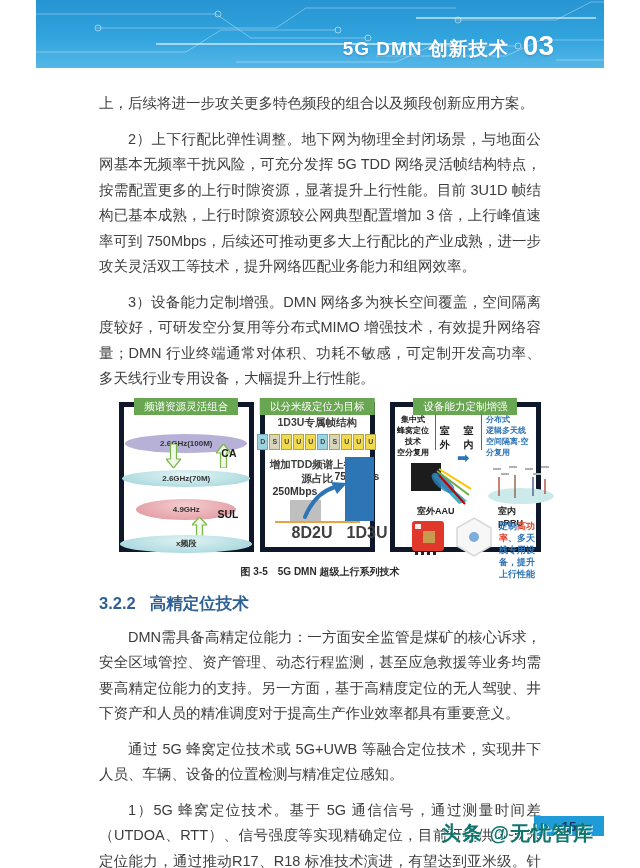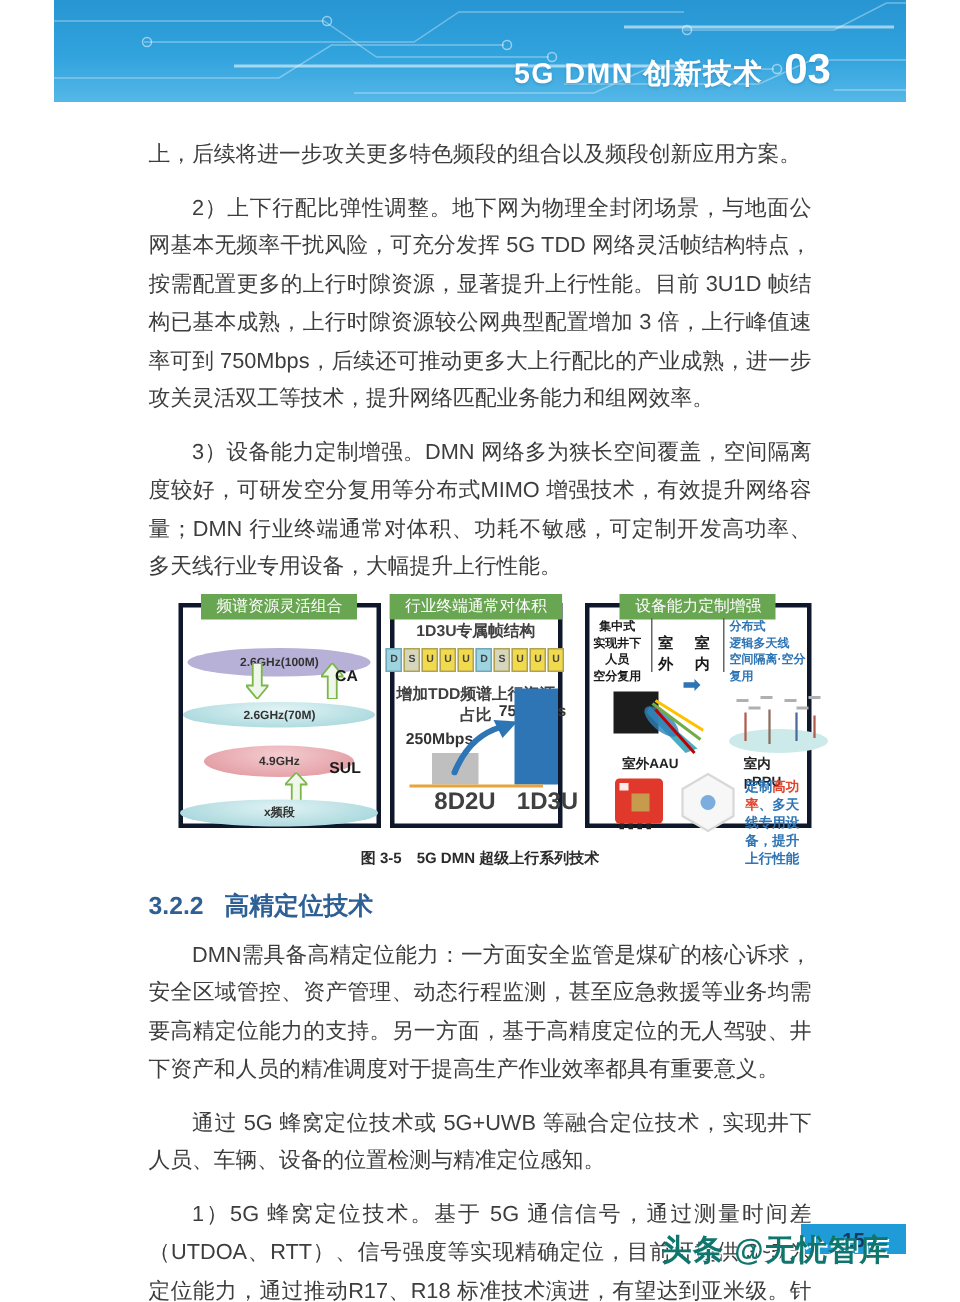--- a/index.html
+++ b/index.html
@@ -18,21 +18,21 @@
   .content { padding:23px 63px 0 63px; }
   p.body { font-size:14.5px; line-height:25.5px; color:#3d3d3d; text-align:justify; margin-bottom:10px; }
   p.indent { text-indent:2em; }
 
   
   .section-heading { margin:14px 0 10px 0; color:#2e6095; font-weight:bold; font-size:16.5px; display:flex; gap:14px; align-items:baseline; }
 
   
   .figure { margin:6px 0 0 20px; }
   .panels { display:flex; }
-  .panel { position:relative; border:3px solid #0f172a; background:#ffffff; height:150px; }
+  .panel { position:relative; border:5px solid #0f172a; background:#ffffff; height:150px; }
   .panel1 { width:153px; margin-right:6px; }
   .panel2 { width:131px; margin-right:15px; }
   .panel3 { width:172px; }
   .panel-title { position:absolute; top:-9px; left:50%; transform:translateX(-50%); background:#69a652; color:#ffffff; font-size:10.5px; line-height:17px; padding:0 10px; white-space:nowrap; }
 
   
   .ellipse { position:absolute; left:50%; transform:translateX(-50%); border-radius:50%; display:flex; align-items:center; justify-content:center; font-size:8px; color:#333; font-weight:bold; }
   .e1 { top:27px; width:122px; height:19px; background:#b7b1d8; }
   .e2 { top:63px; width:128px; height:17px; background:radial-gradient(ellipse at 50% 30%,#e2f4f5 0%,#aedbdf 75%); }
   .e3 { top:92px; width:100px; height:21px; background:radial-gradient(ellipse at 50% 30%,#f3cdd0 0%,#e39da4 80%); }
@@ -142,21 +142,21 @@
           <div class="ellipse e2">2.6GHz(70M)</div>
           <div class="ellipse e3">4.9GHz</div>
           <span class="sul-label">SUL</span>
           <svg class="arrow-abs" style="left:68px;top:110px;" width="15" height="20" viewBox="0 0 15 20">
             <polygon points="7.5,0 15,8 10.5,8 10.5,20 4.5,20 4.5,8 0,8" fill="#eef7ea" stroke="#7ab648" stroke-width="1.2"></polygon>
           </svg>
           <div class="ellipse e4">x频段</div>
         </div>
 
         <div class="panel panel2">
-          <div class="panel-title">行业终端通常对体积</div>
+          <div class="panel-title">以分米级定位为目标</div>
           <div class="frame-title">1D3U专属帧结构</div>
           <div class="slots">
             <span class="slot slot-D">D</span>
             <span class="slot slot-S">S</span>
             <span class="slot slot-U">U</span>
             <span class="slot slot-U">U</span>
             <span class="slot slot-U">U</span>
             <span class="slot slot-D">D</span>
             <span class="slot slot-S">S</span>
             <span class="slot slot-U">U</span>
@@ -177,21 +177,21 @@
               <polygon points="46,2 30,1 36,13" fill="#2e75b6"></polygon>
             </svg>
           </div>
         </div>
 
         <div class="panel panel3">
           <div class="panel-title">设备能力定制增强</div>
           <div class="p3-textrow">
             <div class="p3-col-black">
               <div>集中式</div>
-              <div>实现井下人员</div>
+              <div>蜂窝定位技术</div>
               <div>空分复用</div>
             </div>
             <div class="p3-divider"></div>
             <div class="p3-col-mid">
               <span>室外</span>
               <span>室内</span>
             </div>
             <div class="p3-divider"></div>
             <div class="p3-col-blue">
               <div>分布式</div>

